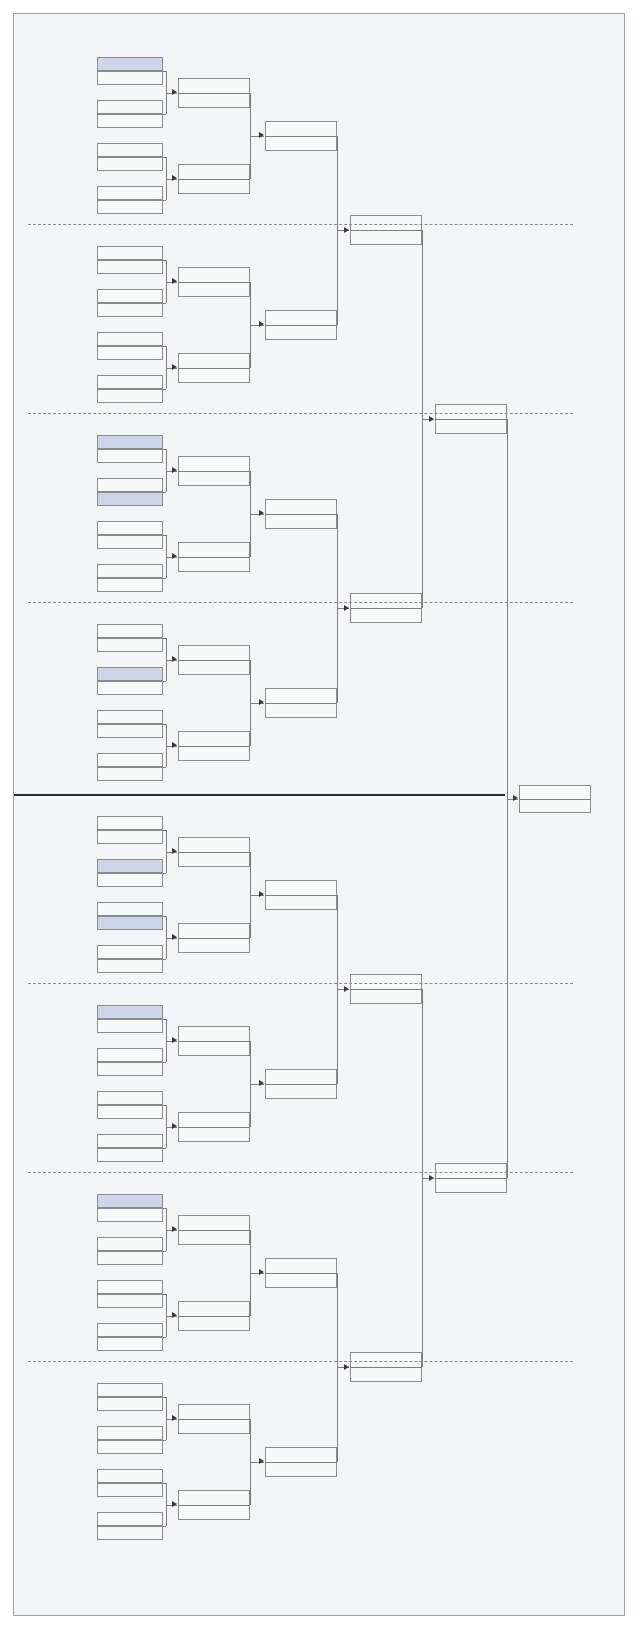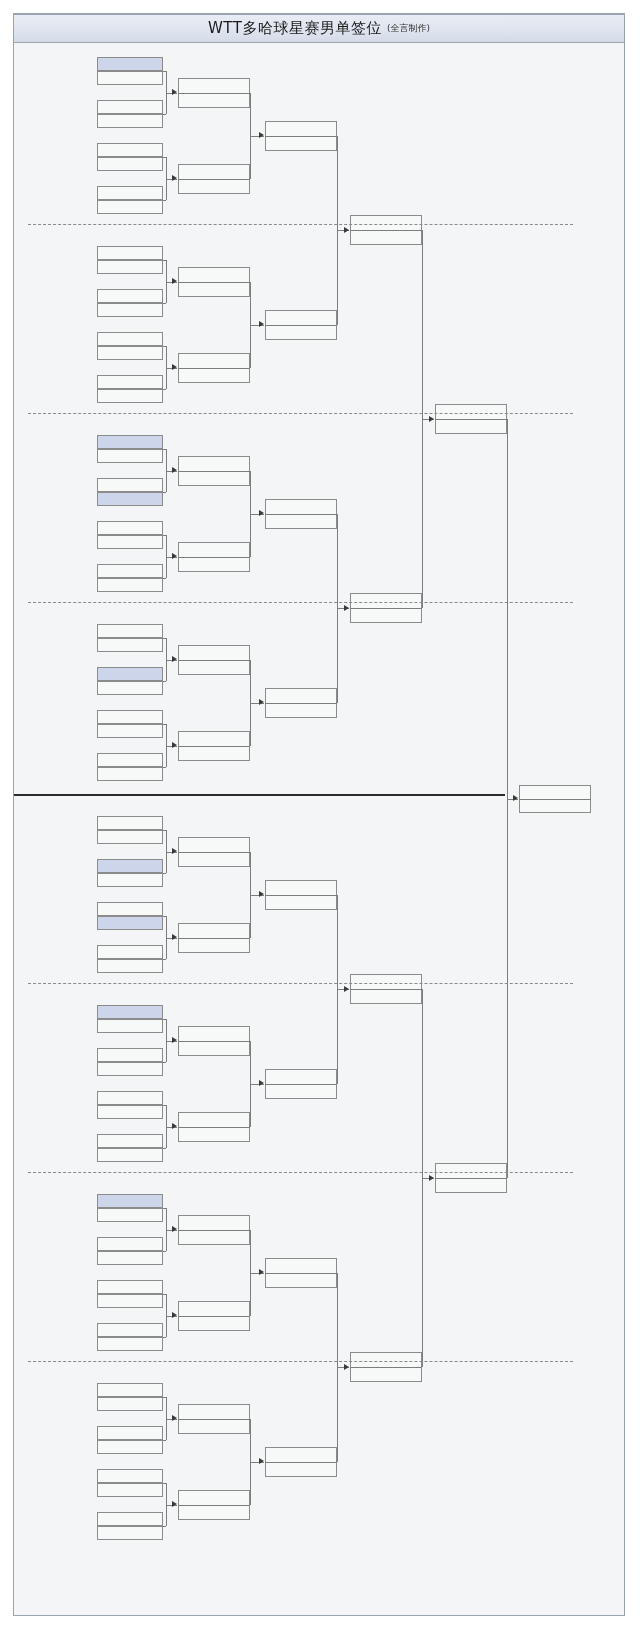--- a/index.html
+++ b/index.html
@@ -29,24 +29,20 @@
   .dash{position:absolute;height:0;border-top:1px dashed #8a8a8a;}
   .thick{position:absolute;height:2px;background:#2b2b2b;}
 </style>
 </head>
 <body>
 
 <div id="page">
 
   <div id="sheet"></div>
 
-  <div id="titlebar">
-    <span class="t1">WTT多哈球星赛男单签位</span>
-    <span class="t2">(全言制作)</span>
-  </div>
 
   <div id="layer">
       <div class="cell hl" style="left: 97px; top: 57px; width: 66px; height: 14px;"></div>
       <div class="ctry" style="left: 25px; top: 59.5px; width: 66px;"></div>
       <div class="cell" style="left: 97px; top: 71px; width: 66px; height: 14px;"></div>
       <div class="ctry" style="left: 25px; top: 73.5px; width: 66px;"></div>
       <div class="cell" style="left: 97px; top: 100px; width: 66px; height: 14px;"></div>
       <div class="ctry" style="left: 25px; top: 102.5px; width: 66px;"></div>
       <div class="cell" style="left: 97px; top: 114px; width: 66px; height: 14px;"></div>
       <div class="ctry" style="left: 25px; top: 116.5px; width: 66px;"></div>

